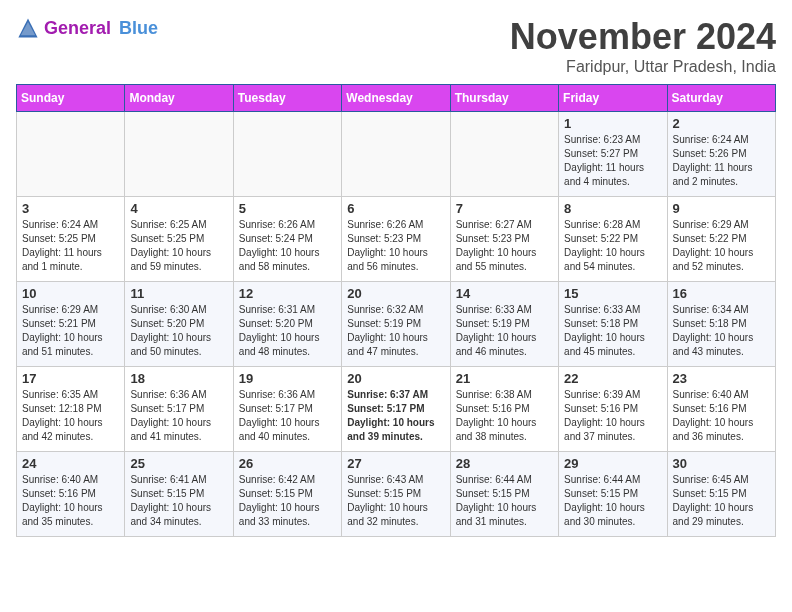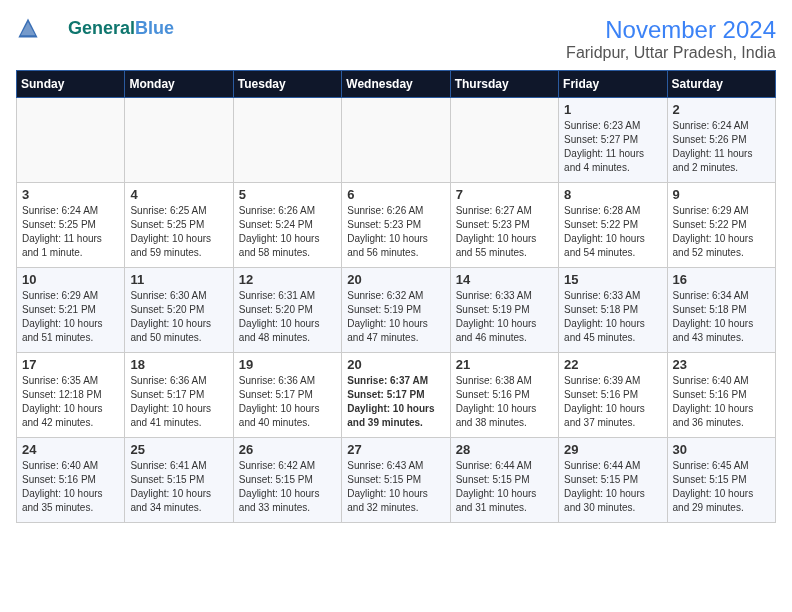--- a/index.html
+++ b/index.html
@@ -17,51 +17,51 @@
       margin-bottom: 8px;
     }
     .logo {
       display: flex;
       align-items: center;
       gap: 4px;
     }
     .logo-text-general {
       font-size: 18px;
       font-weight: bold;
-      color: #0f766e;
-      margin-left: 24px;
+      color: #a21caf;
     }
     .logo-text-blue {
       font-size: 18px;
       font-weight: bold;
       color: #4a90d9;
+      padding-left: 8px;
     }
     .logo-icon {
       width: 24px;
       height: 24px;
     }
     .title-area {
       text-align: right;
     }
     .month-title {
-      font-size: 24px;
-      font-weight: normal;
-      color: #3b82f6;
+      font-size: 36px;
+      font-weight: bold;
+      color: #404040;
     }
     .subtitle {
       font-size: 16px;
       color: #555;
     }
     table {
       width: 100%;
       border-collapse: collapse;
       table-layout: fixed;
     }
     thead tr th {
-      background-color: #0f172a;
+      background-color: #d946ef;
       color: #fff;
       font-size: 12px;
       font-weight: bold;
       padding: 6px 4px;
       text-align: left;
       border: 1px solid #2a5a9f;
     }
     tbody tr td {
       border: 1px solid #ccc;
       vertical-align: top;

